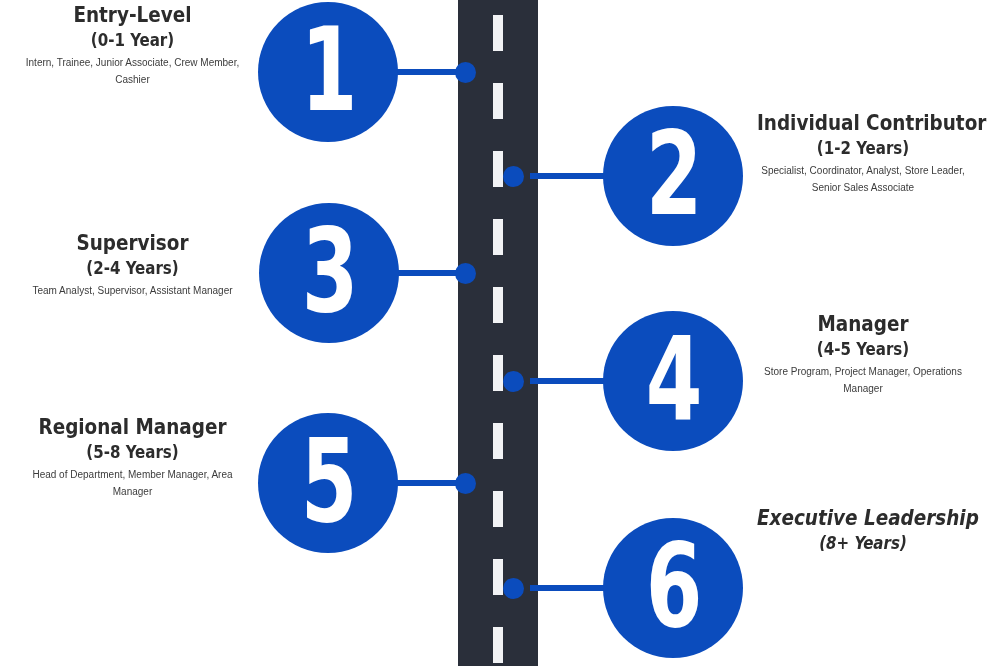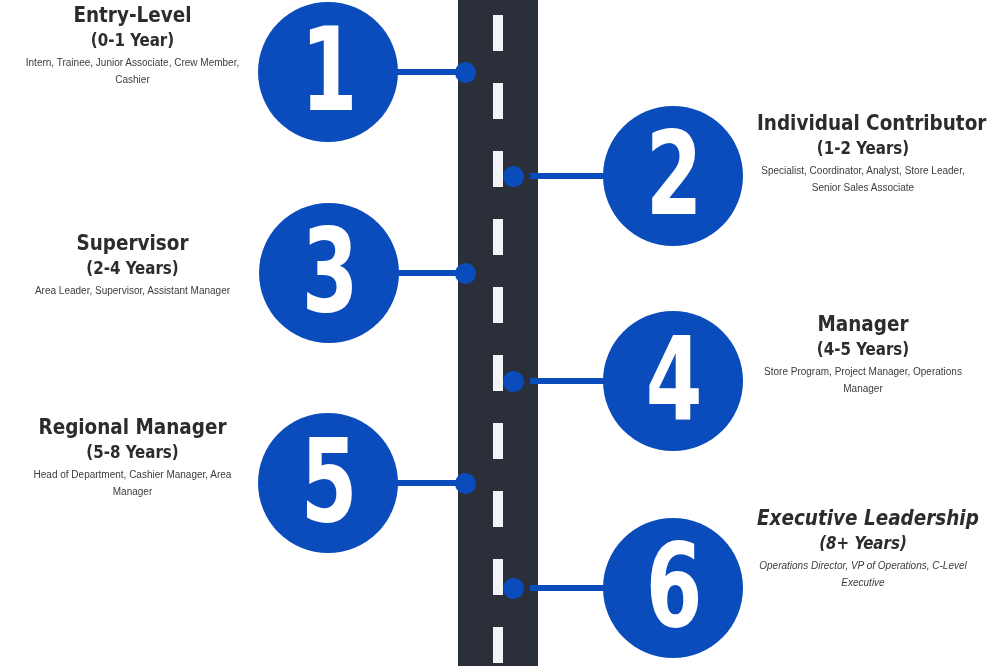--- a/index.html
+++ b/index.html
@@ -166,41 +166,40 @@
         <div class="step-title">Individual Contributor</div>
         <div class="step-years">(1-2 Years)</div>
         <div class="step-roles">Specialist, Coordinator, Analyst, Store Leader, Senior Sales Associate</div>
       </div>
       <div class="step-circle" style="top: 203px; left: 259px;">
         <span class="step-number">3</span>
       </div>
       <div class="step-text" style="top: 204px; left: 20px; width: 225px; margin-top: 26px;">
         <div class="step-title">Supervisor</div>
         <div class="step-years">(2-4 Years)</div>
-        <div class="step-roles">Area Leader, Supervisor, Assistant Manager</div>
+        <div class="step-roles">Team Analyst, Supervisor, Assistant Manager</div>
       </div>
       <div class="step-circle" style="top: 311px; left: 603px;">
         <span class="step-number">4</span>
       </div>
       <div class="step-text" style="top: 311px; right: 22px; width: 228px;">
         <div class="step-title">Manager</div>
         <div class="step-years">(4-5 Years)</div>
         <div class="step-roles">Store Program, Project Manager, Operations Manager</div>
       </div>
       <div class="step-circle" style="top: 413px; left: 258px;">
         <span class="step-number">5</span>
       </div>
       <div class="step-text" style="top: 414px; left: 20px; width: 225px;">
         <div class="step-title">Regional Manager</div>
         <div class="step-years">(5-8 Years)</div>
-        <div class="step-roles">Head of Department, Cashier Manager, Area Manager</div>
+        <div class="step-roles">Head of Department, Member Manager, Area Manager</div>
       </div>
       <div class="step-circle" style="top: 518px; left: 603px;">
         <span class="step-number">6</span>
       </div>
       <div class="step-text" style="top: 505px; right: 22px; width: 228px; font-style: italic;">
         <div class="step-title">Executive Leadership</div>
         <div class="step-years">(8+ Years)</div>
-        <div class="step-roles">Operations Director, VP of Operations, C-Level Executive</div>
       </div>
     </div>
 
 </div>
 
 </body></html>

